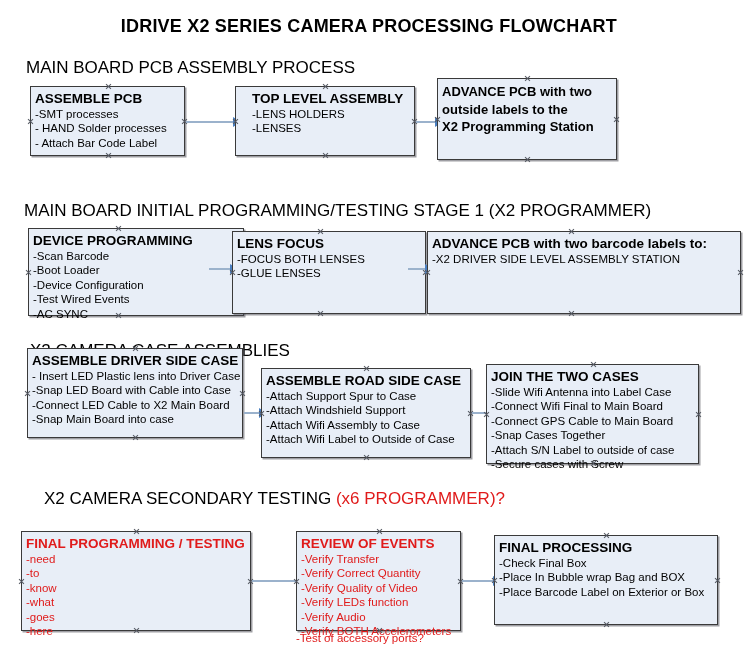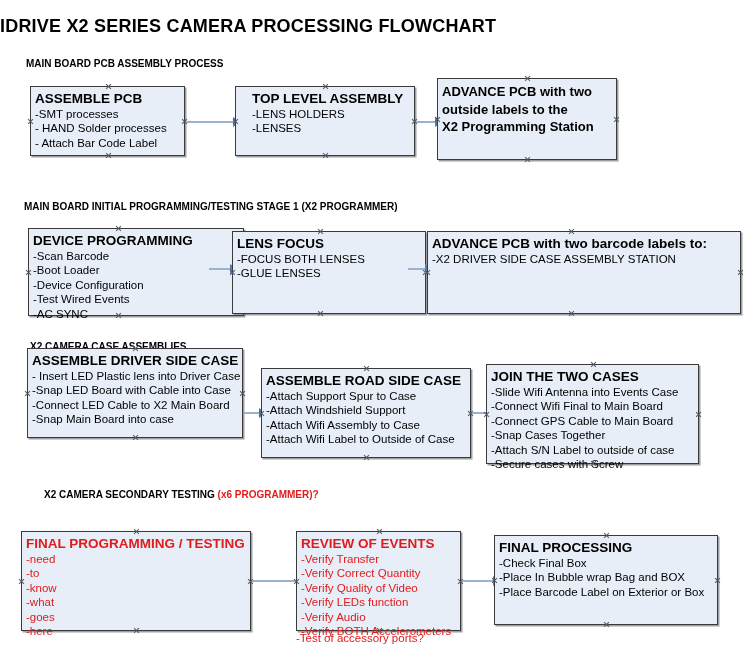--- a/index.html
+++ b/index.html
@@ -15,29 +15,29 @@
     font-family: "Liberation Sans", sans-serif;
     color: #000000;
   }
 
   
   .doc-title {
     position: absolute;
     left: 0;
     top: 16px;
     width: 617px;
-    text-align: left;
+    text-align: right;
     font-size: 18px;
     font-weight: bold;
     letter-spacing: 0.2px;
   }
   .section-head {
     position: absolute;
-    font-size: 10px;
-    font-weight: bold;
+    font-size: 17px;
+    font-weight: normal;
     white-space: nowrap;
   }
   .section-head .accent {
     color: #e01b1b;
   }
 
   
   .box {
     position: absolute;
     background: #e8eef7;
@@ -191,21 +191,21 @@
   <span class="xh" style="left:-4px; top:37px;"></span>
   <span class="xh" style="right:-4px; top:37px;"></span>
 </div>
 
 <div class="conn" style="left:408px; top:268px; width:18px;">
   <span class="head"></span>
 </div>
 
 <div class="box" style="left:427px; top:231px; width:314px; height:83px;">
   <div class="b-title">ADVANCE PCB with two barcode labels to:</div>
-  <div class="b-line">-X2 DRIVER  SIDE  CASE  ASSEMBLY STATION</div>
+  <div class="b-line">-X2 DRIVER  SIDE  LEVEL  ASSEMBLY STATION</div>
   <span class="xh" style="left:140px; top:-4px;"></span>
   <span class="xh" style="left:140px; bottom:-4px;"></span>
   <span class="xh" style="left:-4px; top:37px;"></span>
   <span class="xh" style="right:-4px; top:37px;"></span>
 </div>
 
 <div class="section-head" style="left:30px; top:341px;">
   <span>X2 CAMERA CASE ASSEMBLIES</span>
 </div>
 
@@ -236,21 +236,21 @@
   <span class="xh" style="left:-4px; top:41px;"></span>
   <span class="xh" style="right:-4px; top:41px;"></span>
 </div>
 
 <div class="conn" style="left:472px; top:412px; width:15px;">
   <span class="head"></span>
 </div>
 
 <div class="box" style="left:486px; top:364px; width:213px; height:100px;">
   <div class="b-title">JOIN THE TWO CASES</div>
-  <div class="b-line">-Slide Wifi Antenna into Events Case</div>
+  <div class="b-line">-Slide Wifi Antenna into Label Case</div>
   <div class="b-line">-Connect Wifi Final to Main Board</div>
   <div class="b-line">-Connect GPS Cable to Main Board</div>
   <div class="b-line">-Snap Cases Together</div>
   <div class="b-line">-Attach S/N Label to outside of case</div>
   <div class="b-line">-Secure cases with Screw</div>
   <span class="xh" style="left:103px; top:-4px;"></span>
   <span class="xh" style="left:103px; bottom:-4px;"></span>
   <span class="xh" style="left:-4px; top:46px;"></span>
   <span class="xh" style="right:-4px; top:46px;"></span>
 </div>

